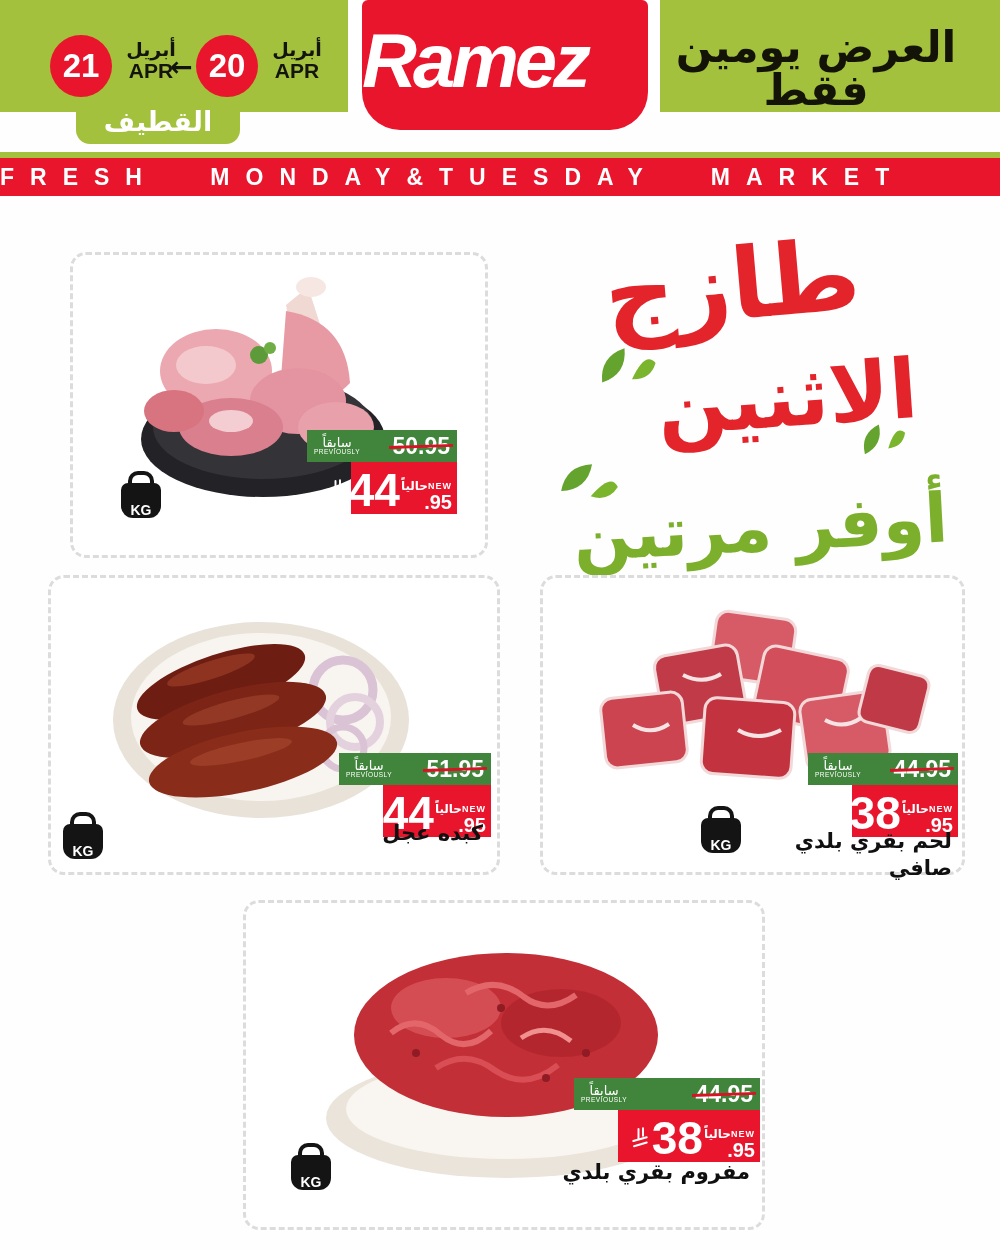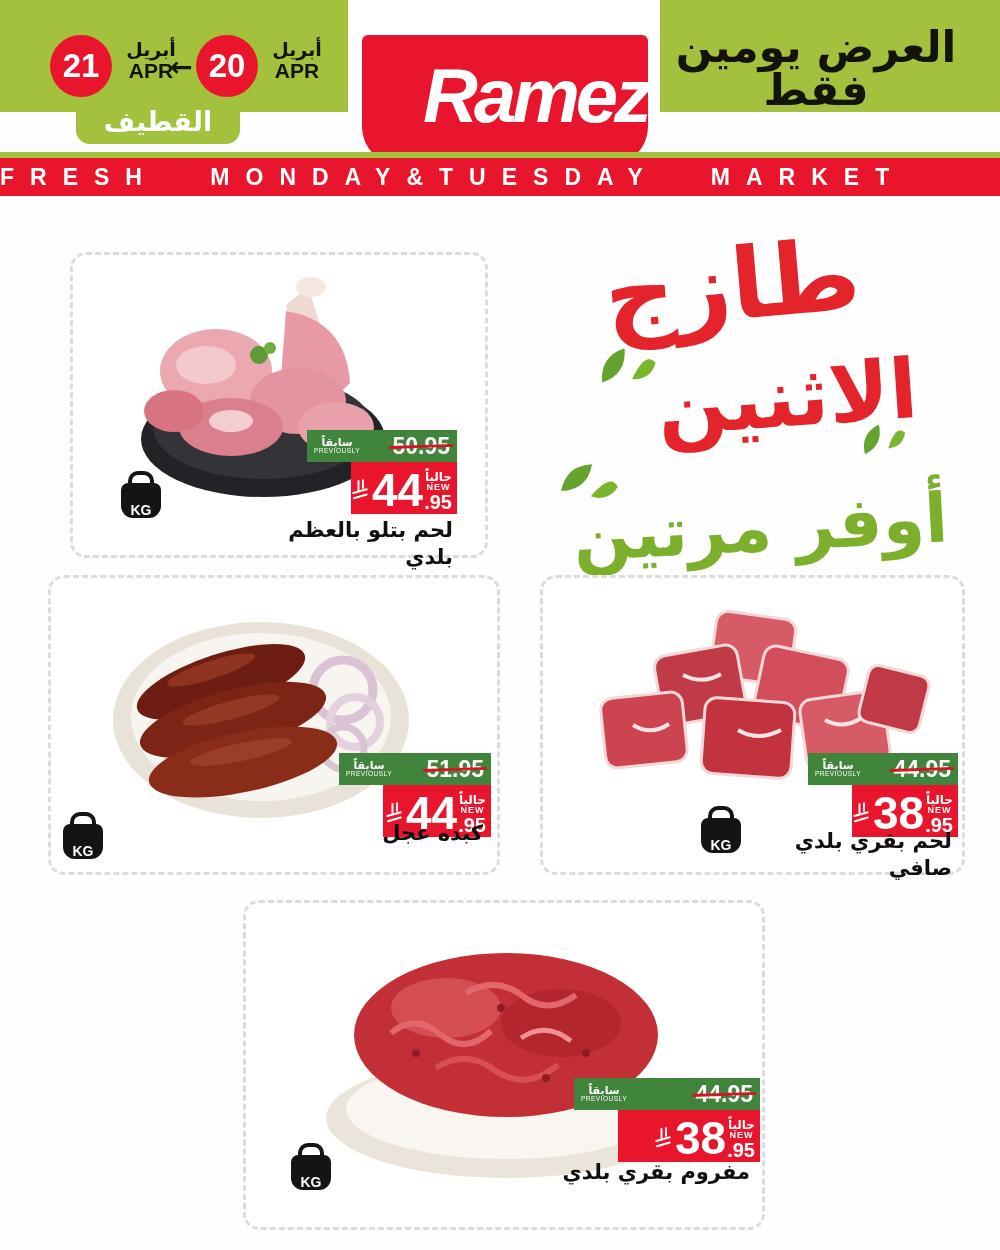--- a/index.html
+++ b/index.html
@@ -11,21 +11,21 @@
     --ink:#141414;
   }
   *{margin:0;padding:0;box-sizing:border-box;}
   body{background:#ffffff;font-family:"DejaVu Sans",sans-serif;}
   .page{position:relative;width:1000px;height:1250px;background:#fffefe;overflow:hidden;}
 
   
   .green-band{position:absolute;left:0;top:0;width:1000px;height:112px;background:var(--green);}
   .logo-notch{position:absolute;left:348px;top:0;width:312px;height:112px;background:#ffffff;}
   .logo-block{position:absolute;left:362px;top:0;width:286px;height:130px;background:var(--red);
-    border-radius:6px 6px 38px 38px;display:flex;align-items:center;justify-content:flex-end;margin-top:35px;}
+    border-radius:6px 6px 38px 38px;display:flex;align-items:center;justify-content:flex-start;}
   .logo-text{color:#fff;font-weight:bold;font-style:italic;font-size:76px;letter-spacing:-4px;
     font-family:"Liberation Sans",sans-serif;transform:translateY(-5px);}
   .offer-text{position:absolute;right:16px;top:26px;width:336px;text-align:center;direction:rtl;
     font-size:43px;font-weight:bold;color:#131308;line-height:1;}
 
   .date-badge{position:absolute;top:35px;width:62px;height:62px;border-radius:50%;background:var(--red);
     color:#fff;display:flex;align-items:center;justify-content:center;
     font-family:"Liberation Sans",sans-serif;font-weight:bold;font-size:33px;}
   .badge-21{left:50px;} .badge-20{left:196px;}
   .month-stack{position:absolute;top:40px;width:58px;text-align:center;color:#14140f;font-weight:bold;line-height:1.05;}
@@ -67,31 +67,31 @@
   .photo-4{left:50px;top:10px;}
 
   .tag{position:absolute;top:175px;display:flex;flex-direction:column;}
   .tag-1{right:28px;width:150px;}
   .tag-2{right:6px;width:152px;}
   .tag-3{right:4px;width:150px;}
   .tag-4{right:2px;width:186px;}
   .tag-old{height:32px;background:var(--tag-green);display:flex;align-items:center;
     justify-content:space-between;padding:0 7px;color:#fff;}
   .prev-stack{display:flex;flex-direction:column;align-items:center;line-height:1;}
-  .prev-ar{font-size:11px;font-weight:bold;direction:rtl;}
+  .prev-ar{font-size:13px;font-weight:normal;direction:rtl;}
   .prev-en{font-size:6.5px;letter-spacing:.5px;font-family:"Liberation Sans",sans-serif;}
   .old-price{font-size:23px;font-weight:bold;position:relative;font-family:"Liberation Sans",sans-serif;}
   .old-price::after{content:"";position:absolute;left:-3px;right:-3px;top:48%;height:3px;
     background:#d81326;transform:rotate(-2deg);}
   .tag-new{height:52px;background:var(--red);color:#fff;display:flex;align-items:flex-end;
     justify-content:flex-end;padding:2px 5px 4px 5px;margin-left:44px;}
   .cur-icon{margin:0 3px 9px 0;flex:0 0 auto;}
   .new-int{font-size:46px;font-weight:bold;line-height:.82;font-family:"Liberation Sans",sans-serif;}
   .new-right{display:flex;flex-direction:column;align-items:flex-end;margin-left:1px;}
-  .now-stack{display:flex;flex-direction:column;align-items:center;line-height:1;margin-bottom:2px;}
+  .now-stack{display:flex;flex-direction:row;align-items:center;line-height:1;margin-bottom:2px;}
   .now-ar{font-size:12px;font-weight:bold;direction:rtl;}
   .now-en{font-size:9px;font-weight:bold;letter-spacing:1px;font-family:"Liberation Sans",sans-serif;}
   .new-dec{font-size:20px;font-weight:bold;line-height:.8;font-family:"Liberation Sans",sans-serif;text-align:right;}
 
   .prod-name{position:absolute;direction:rtl;text-align:right;font-weight:bold;color:#101010;
     font-size:21px;line-height:1.3;}
   .name-1{right:32px;top:262px;width:200px;}
   .name-2{right:14px;top:242px;width:220px;}
   .name-3{right:10px;top:250px;width:200px;}
   .name-4{right:12px;top:256px;width:260px;}
@@ -193,21 +193,20 @@
         <span class="new-int">44</span>
         <span class="new-right">
           <span class="now-stack">
             <span class="now-ar">حالياً</span>
             <span class="now-en">NEW</span>
           </span>
           <span class="new-dec">.95</span>
         </span>
       </div>
     </div>
-    <div class="prod-name name-1">لحم بتلو بالعظم بلدي</div>
     <div class="kg-bag kg-1">
       <span class="kg-label">KG</span>
     </div>
   </div>
 
   <div class="card card-2">
     <svg class="photo photo-2" width="340" height="250" viewBox="0 0 340 250">
       <ellipse cx="170" cy="130" rx="148" ry="98" fill="#e9e2d8"></ellipse>
       <ellipse cx="170" cy="127" rx="130" ry="84" fill="#f8f4ef"></ellipse>
       <circle cx="252" cy="100" r="30" fill="none" stroke="#d9c3d4" stroke-width="9"></circle>

